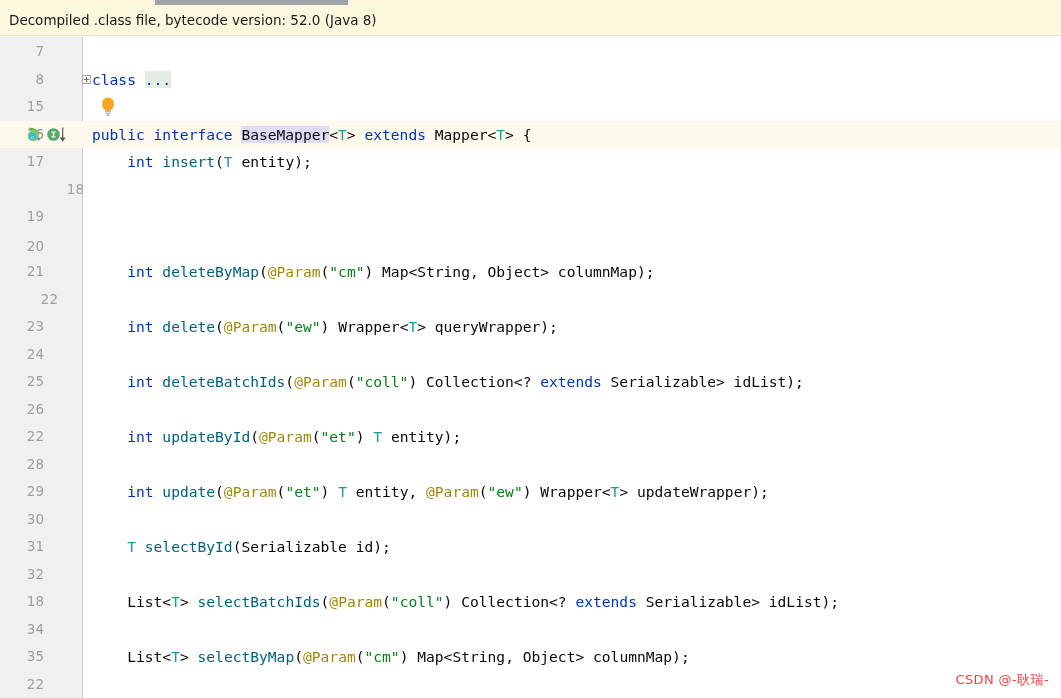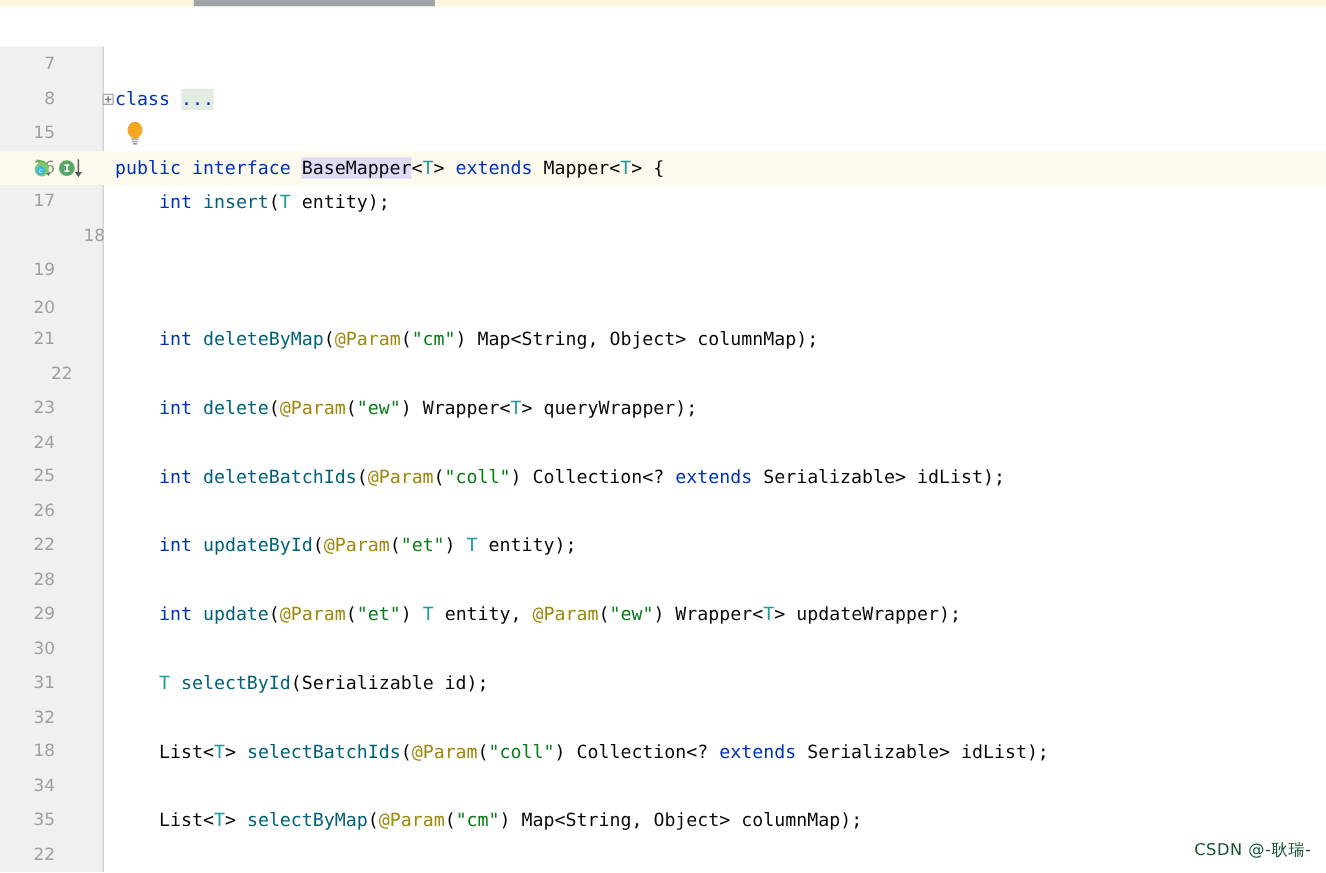--- a/index.html
+++ b/index.html
@@ -154,34 +154,37 @@
   
   .gicon { position: absolute; }
 
   
   .watermark {
     position: absolute;
     right: 12px;
     bottom: 9px;
     font-family: "DejaVu Sans", sans-serif;
     font-size: 13px;
-    color: #14532d;
+    color: #ef4444;
     white-space: nowrap;
     letter-spacing: 0.4px;
   }
 </style>
 </head>
 <body>
 
 <div id="app">
 
   <div class="hscroll-track">
     <div class="hscroll-thumb" id="hthumb" style="left: 155px; width: 193px; background: rgb(160, 163, 168);"></div>
   </div>
 
+  <div class="banner">
+    <div class="banner-text">Decompiled .class file, bytecode version: 52.0 (Java 8)</div>
+  </div>
 
   <div class="editor">
     <div class="gutter"></div>
     <div class="code-area"></div>
 
     <div id="rows">
         <div class="row" style="top: 1px;">
           <div class="gline">7</div>
           <div class="ctext"></div>
         </div>

